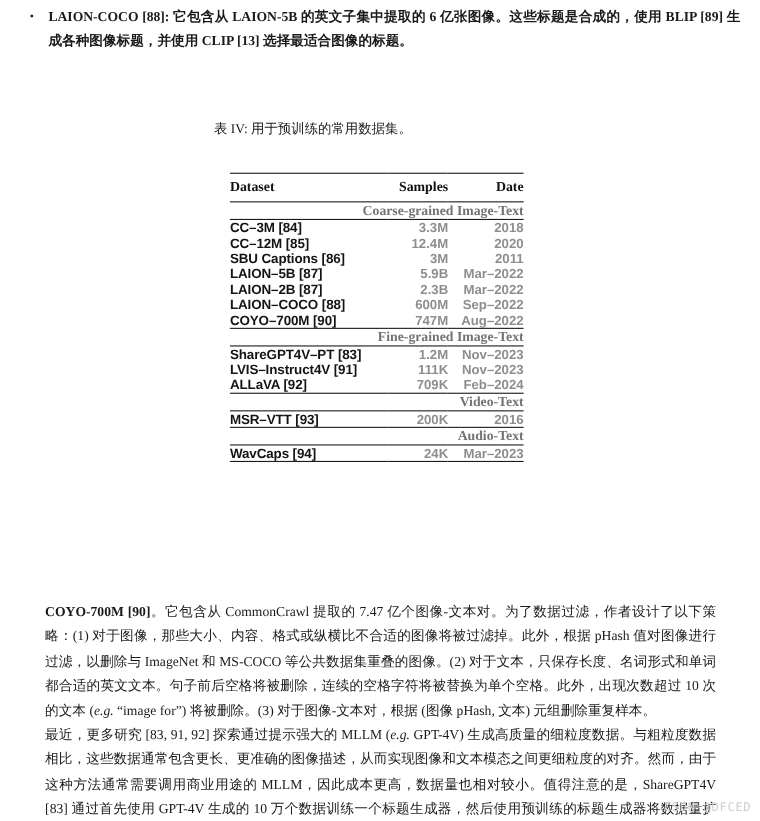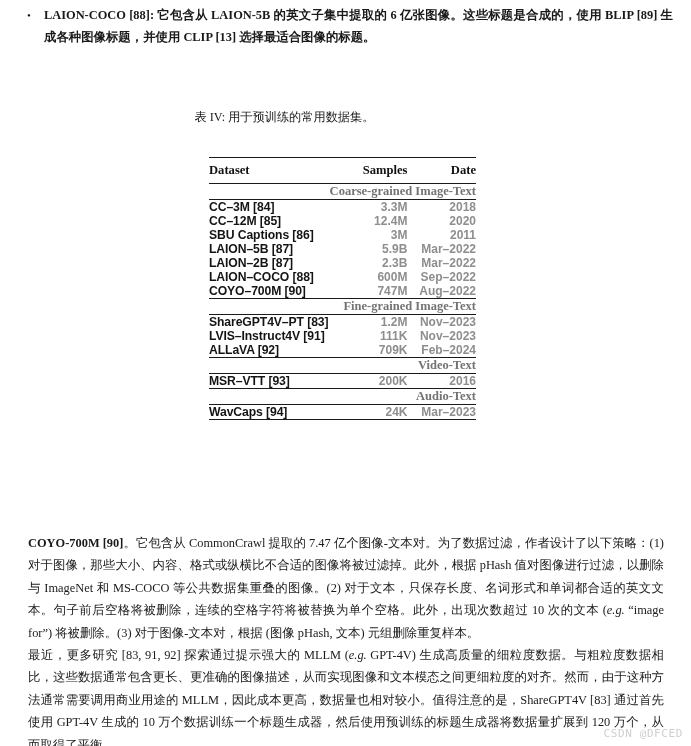--- a/index.html
+++ b/index.html
@@ -125,21 +125,21 @@
     padding: 4px 0 4px 0;
     text-align: right;
   }
   td.samples-cell { padding-right: 12px; }
   td.date-cell    { padding-right: 8px; }
   .para {
     font-size: 12.4px;
     line-height: 22.4px;
     text-align: justify;
     text-justify: inter-character;
-    margin: 0;
+    margin: 13px;
   }
   .lead {
     font-family: "Liberation Serif", "DejaVu Serif", serif;
     font-weight: bold;
   }
   .ital { font-style: italic; }
 
   #para-coyo { position: absolute; left: 28px; top: 532px; width: 636px; }
   #para-recent { position: absolute; left: 28px; top: 644px; width: 636px; }
 

